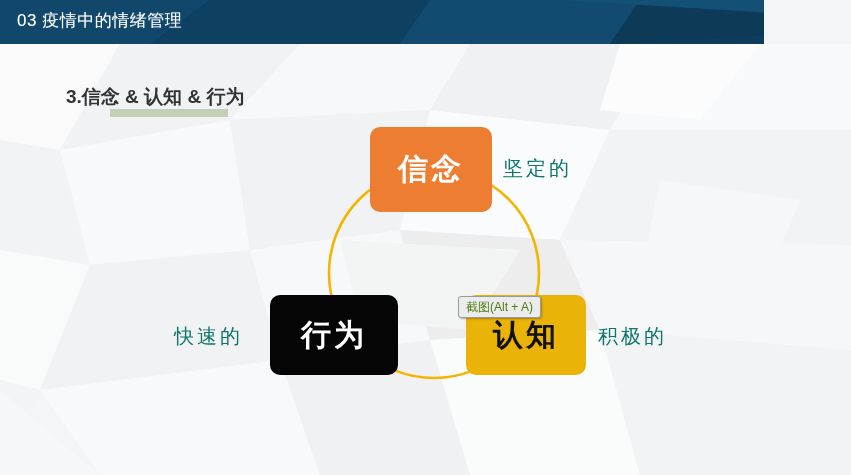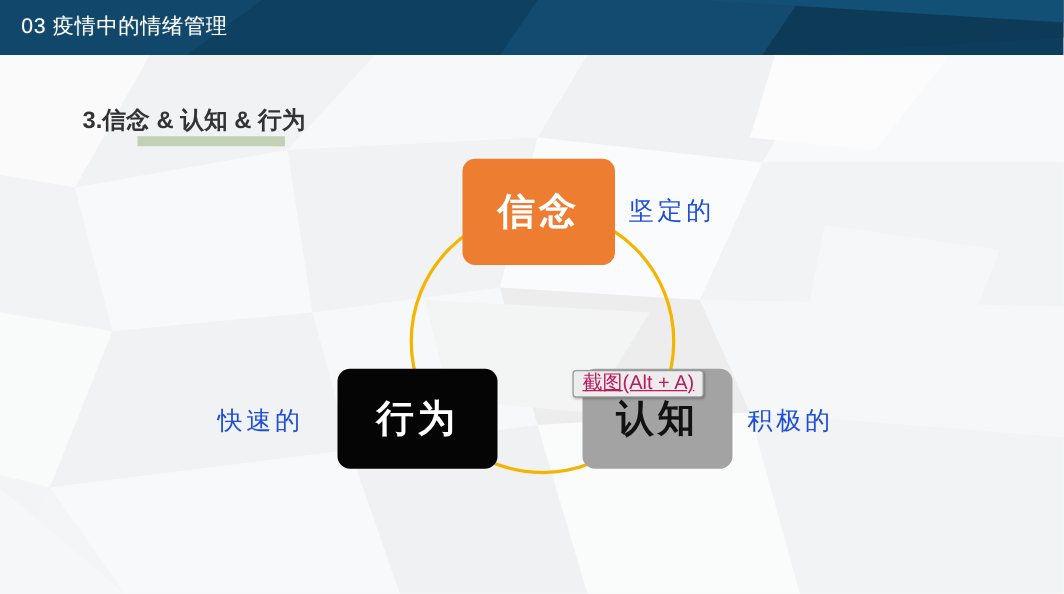--- a/index.html
+++ b/index.html
@@ -19,21 +19,21 @@
   #bg-poly {
     position: absolute;
     left: 0; top: 0;
     width: 851px; height: 475px;
     display: block;
   }
   
   #header-bar {
     position: absolute;
     left: 0; top: 0;
-    width: 851px;
+    width: 764px;
     height: 44px;
     overflow: hidden;
   }
   #header-bar .hdr-bg {
     position: absolute;
     left: 0; top: 0;
     width: 851px; height: 44px;
     display: block;
   }
   #header-title {
@@ -110,27 +110,27 @@
     height: 80px;
     background: #050505;
   }
   #node-behavior .node-label { color: #ffffff; text-align: right; }
 
   #node-cognition {
     left: 466px;
     top: 295px;
     width: 120px;
     height: 80px;
-    background: #a3a3a3;
+    background: #eab308;
   }
   #node-cognition .node-label { color: #111111; }
 
   .side-label {
     position: absolute;
-    color: #1d4ed8;
+    color: #0f766e;
     font-size: 20px;
     letter-spacing: 3px;
     white-space: nowrap;
   }
   #label-firm   { left: 503px; top: 155px; }
   #label-fast   { left: 174px; top: 323px; }
   #label-active { left: 598px; top: 323px; }
 
   
   #screenshot-tooltip {
@@ -141,25 +141,24 @@
     padding: 0 7px;
     display: flex;
     align-items: center;
     background: #ececed;
     border: 1px solid #9a9a9a;
     border-radius: 3px;
     box-shadow: 1px 1px 2px rgba(0,0,0,0.28);
     box-sizing: border-box;
   }
   #screenshot-tooltip-text {
-    font-size: 16px;
-    color: #be185d;
+    font-size: 12px;
+    color: #4d7c0f;
     white-space: nowrap;
     line-height: 20px;
-    text-decoration: underline;
   }
 </style>
 </head>
 <body>
 
 <div id="slide">
 
   <svg id="bg-poly" viewBox="0 0 851 475" preserveAspectRatio="none">
     <rect x="0" y="0" width="851" height="475" fill="#f4f5f6"></rect>
     <polygon points="0,44 120,44 60,150 0,140" fill="#fafafb"></polygon>

